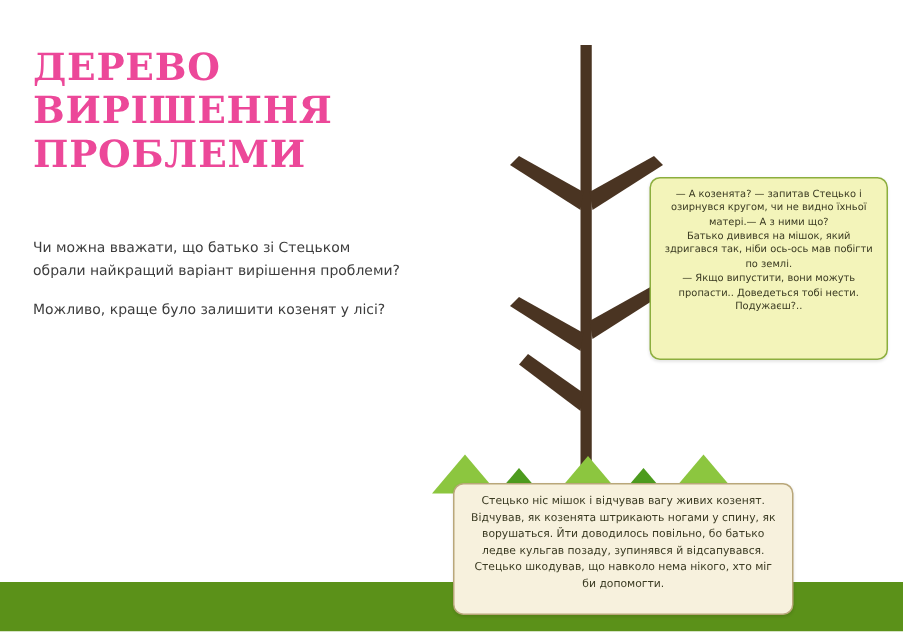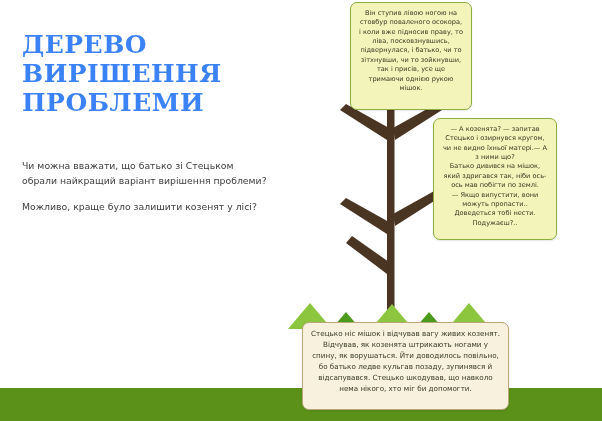--- a/index.html
+++ b/index.html
@@ -22,21 +22,21 @@
   #left-panel{
     position:absolute;
     left:22px;top:30px;width:245px;
   }
   #page-title{
     font-family:"DejaVu Serif","Liberation Serif",serif;
     font-weight:bold;
     font-size:25px;
     line-height:1.16;
     letter-spacing:0.5px;
-    color:#3b82f6;
+    color:#ec4899;
     margin:0 0 0 0;
     text-transform:uppercase;
   }
   #intro-block{
     margin-top:42px;
     font-size:9.3px;
     line-height:1.58;
     color:#3d3d3d;
   }
   #intro-block p{margin:0 0 12px 0;}
@@ -79,22 +79,22 @@
   }
   .note.bottom-note{
     background:#f7f1dd;
     border-color:#b9a77a;
     font-size:7.2px;
     line-height:1.52;
   }
 
   #note-top{left:350px;top:2px;width:122px;min-height:108px;}
   #note-left{left:253px;top:145px;width:124px;min-height:108px;}
-  #note-right{left:433px;top:118px;width:124px;min-height:122px;}
-  #note-bottom{left:302px;top:322px;width:207px;min-height:88px;}
+  #note-right{left:433px;top:118px;width:159px;min-height:122px;}
+  #note-bottom{left:302px;top:322px;width:227px;min-height:88px;}
 </style>
 </head>
 <body>
 
 <div id="slide">
 
   <svg id="tree-layer" viewBox="0 0 602 421" width="602" height="421" xmlns="http://www.w3.org/2000/svg" aria-hidden="true">
 
     <rect x="387" y="30" width="7.5" height="368" fill="#4a3422"></rect>
 
@@ -118,20 +118,19 @@
   <div id="ground-bar"></div>
 
   <div id="left-panel">
     <h1 id="page-title">ДЕРЕВО ВИРІШЕННЯ ПРОБЛЕМИ</h1>
     <div id="intro-block">
       <p>Чи можна вважати, що батько зі Стецьком обрали найкращий варіант вирішення проблеми?</p>
       <p>Можливо, краще було залишити козенят у лісі?</p>
     </div>
   </div>
 
-  <div class="note" id="note-top">Він ступив лівою ногою на стовбур поваленого осокора, і коли вже підносив праву, то ліва, посковзнувшись, підвернулася, і батько, чи то зітхнувши, чи то зойкнувши, так і присів, усе ще тримаючи однією рукою мішок.</div>
 
 
   <div class="note" id="note-right">— А козенята? — запитав Стецько і озирнувся кругом, чи не видно їхньої матері.— А з ними що?<br>Батько дивився на мішок, який здригався так, ніби ось-ось мав побігти по землі.<br>— Якщо випустити, вони можуть пропасти.. Доведеться тобі нести. Подужаєш?..</div>
 
   <div class="note bottom-note" id="note-bottom">Стецько ніс мішок і відчував вагу живих козенят. Відчував, як козенята штрикають ногами у спину, як ворушаться. Йти доводилось повільно, бо батько ледве кульгав позаду, зупинявся й відсапувався. Стецько шкодував, що навколо нема нікого, хто міг би допомогти.</div>
 
 </div>
 
 </body></html>

